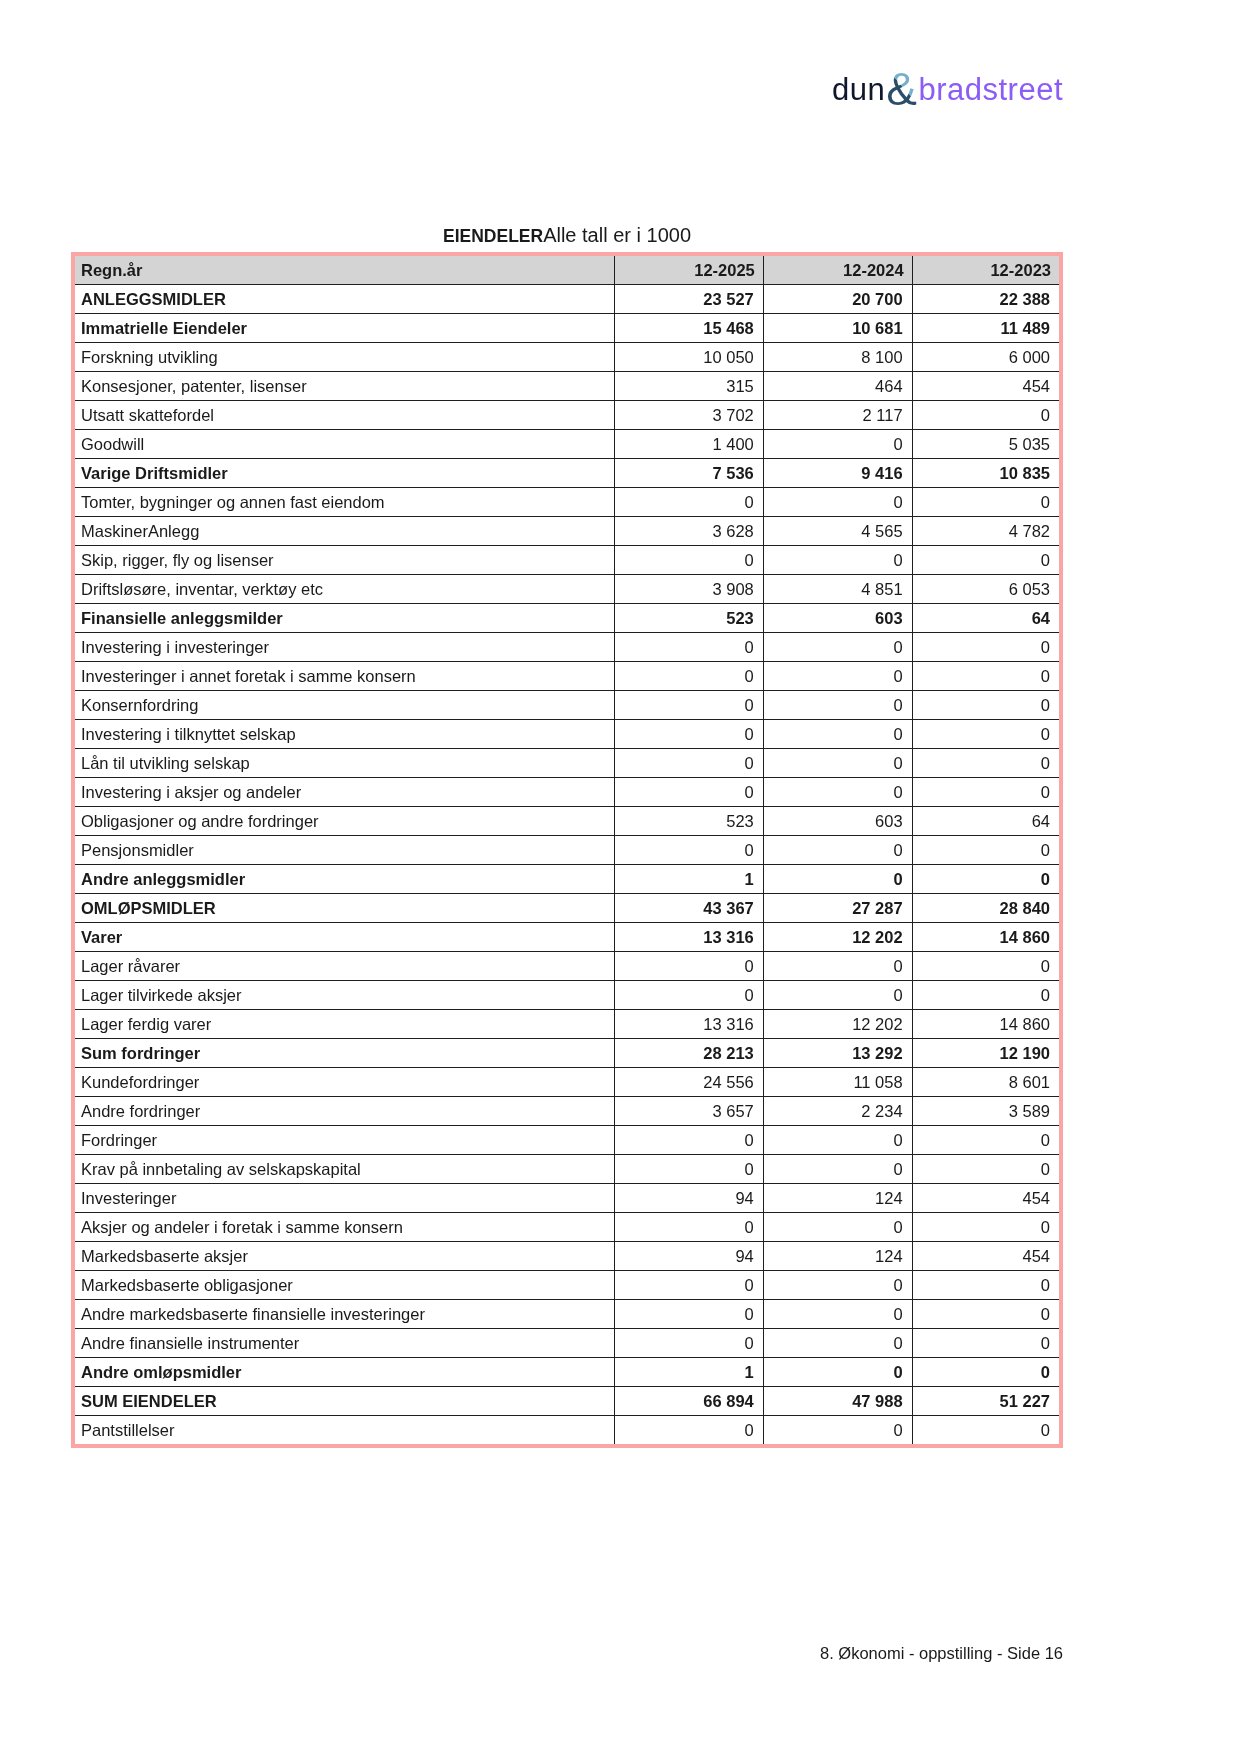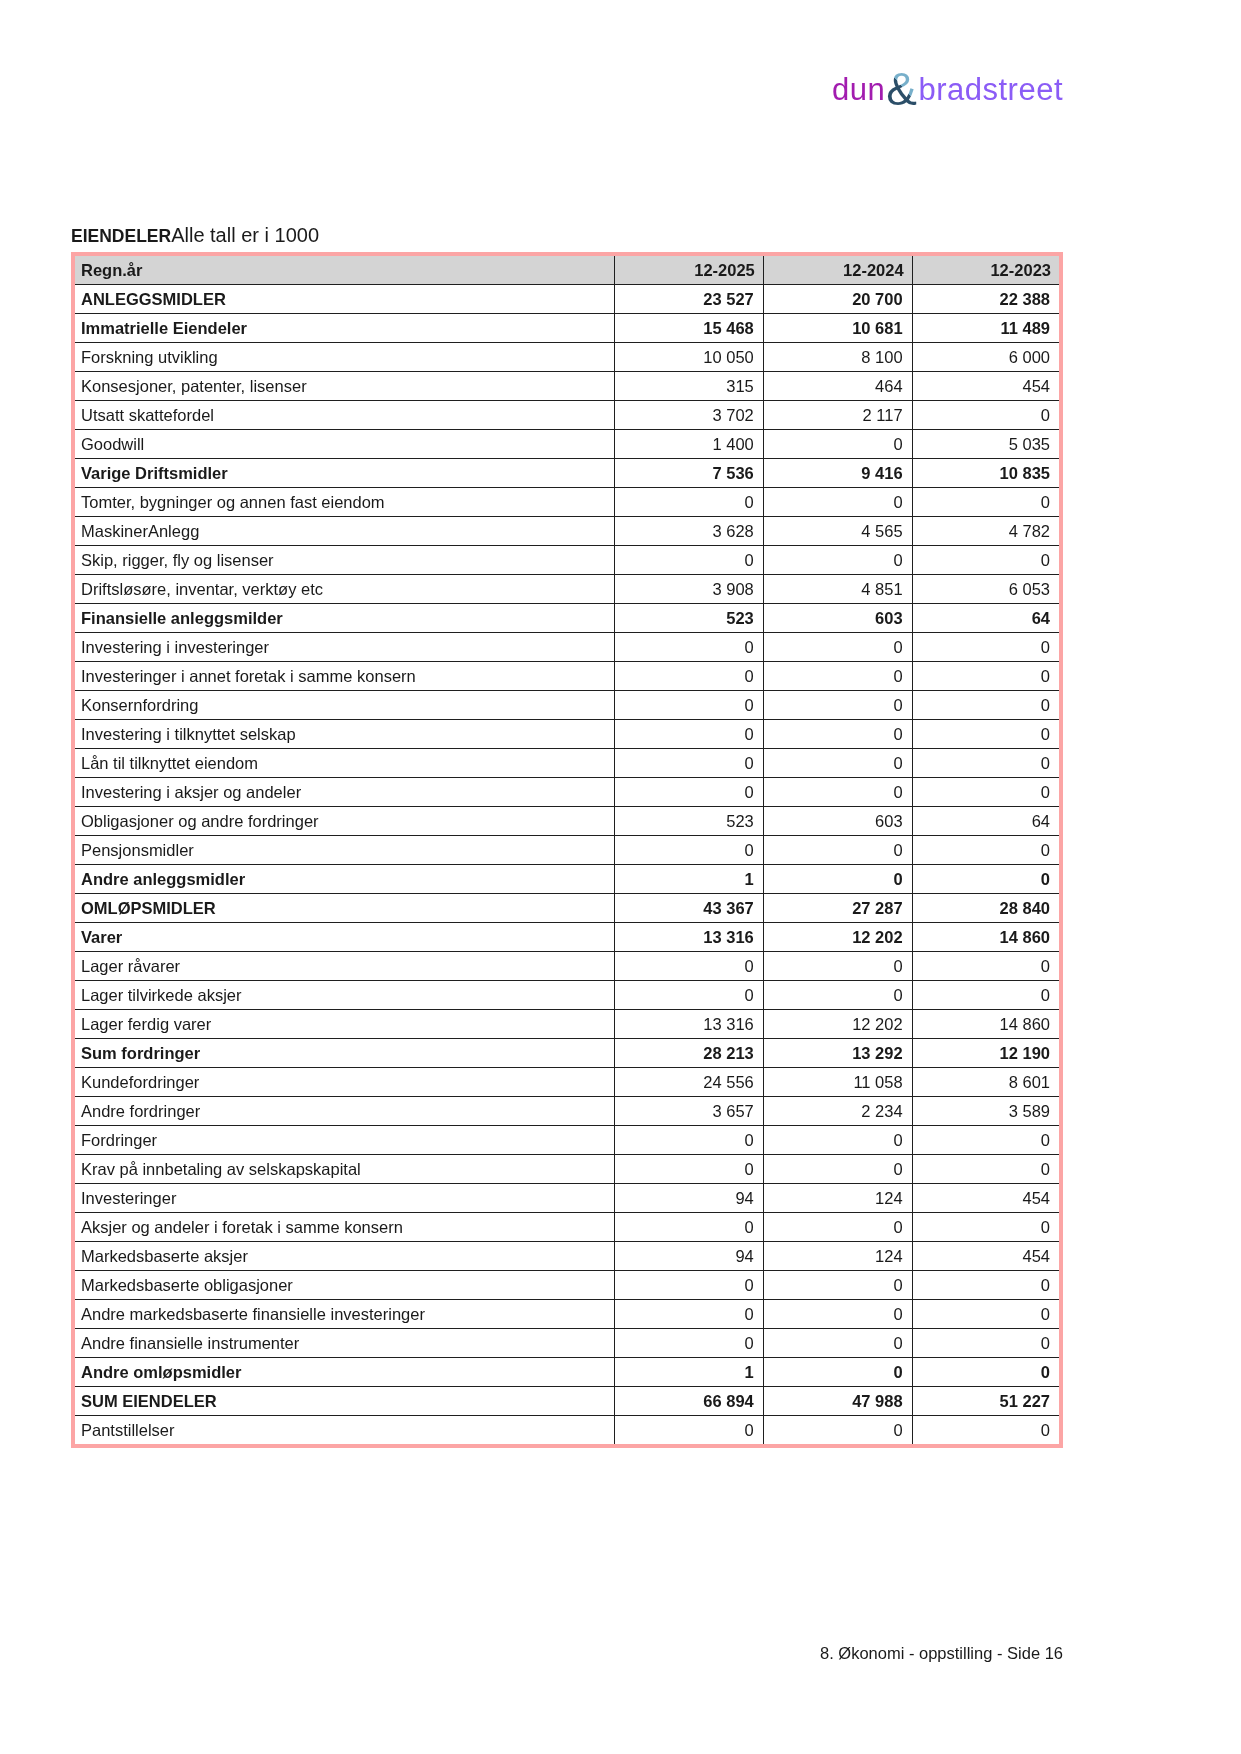--- a/index.html
+++ b/index.html
@@ -14,37 +14,37 @@
   
   .logo{
     position:absolute;
     top:64px;right:178px;
     display:flex;align-items:center;
     line-height:1;
     letter-spacing:.5px;
     font-weight:400;
   }
   .logo .word{font-size:31px;}
-  .logo .word.dun{color:#a21caf;}
+  .logo .word.dun{color:#0f172a;}
   .logo .word.brad{color:#8b5cf6;}
   .logo .amp{
     font-size:46px;
     font-weight:400;
     margin:0 1px 4px 1px;
     background:linear-gradient(48deg,#2b4e68 54%,#77afca 54%);
     -webkit-background-clip:text;
     background-clip:text;
     color:transparent;
     transform:translateY(2px);
   }
   
   .section-line{
     position:absolute;
     left:71px;top:224px;width:992px;
-    display:flex;justify-content:flex-start;align-items:flex-end;
+    display:flex;justify-content:center;align-items:flex-end;
   }
   .section-title{font-size:17.5px;font-weight:bold;}
   .scale-note{font-size:20px;}
   
   table.balance{
     position:absolute;
     left:71px;top:252px;width:992px;
     border-collapse:collapse;
     table-layout:fixed;
     font-size:16.5px;
@@ -197,21 +197,21 @@
           <td class="num">0</td>
           <td class="num">0</td>
         </tr>
         <tr>
           <td class="label">Investering i tilknyttet selskap</td>
           <td class="num">0</td>
           <td class="num">0</td>
           <td class="num">0</td>
         </tr>
         <tr>
-          <td class="label">Lån til tilknyttet eiendom</td>
+          <td class="label">Lån til utvikling selskap</td>
           <td class="num">0</td>
           <td class="num">0</td>
           <td class="num">0</td>
         </tr>
         <tr>
           <td class="label">Investering i aksjer og andeler</td>
           <td class="num">0</td>
           <td class="num">0</td>
           <td class="num">0</td>
         </tr>

